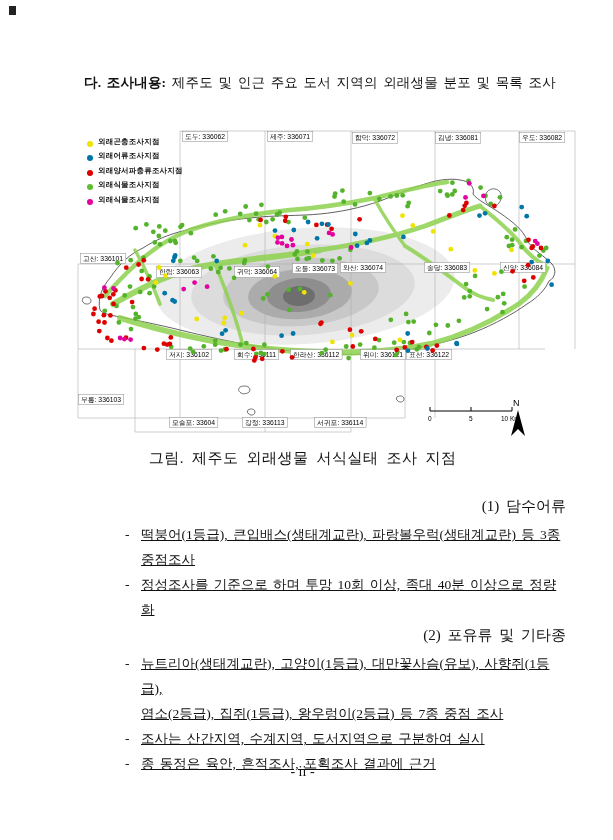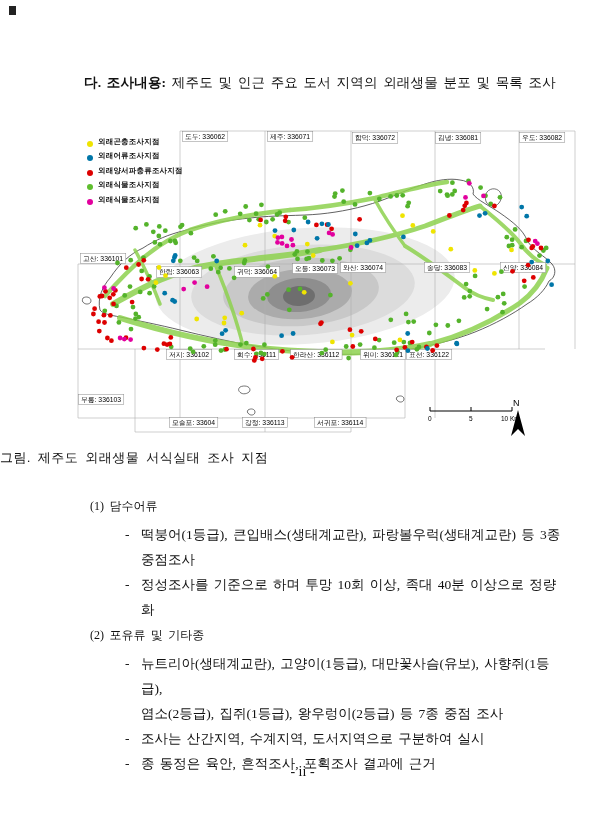--- a/index.html
+++ b/index.html
@@ -8,29 +8,29 @@
   .scan-mark{position:absolute;left:9px;top:6px;width:7px;height:9px;background:#222;}
   .heading{position:absolute;left:84px;top:74px;width:472px;margin:0;font-size:13.5px;
            text-align:justify;text-align-last:justify;letter-spacing:.2px;}
   .heading b{font-weight:700;}
   .map-figure{position:absolute;left:75px;top:118px;width:530px;height:330px;margin:0;}
   .map-figure svg{position:absolute;left:0;top:0;}
   .legend{position:absolute;left:12px;top:14px;font-family:"Liberation Sans","DejaVu Sans",sans-serif;}
   .lg-item{display:flex;align-items:flex-end;height:14.5px;}
   .lg-dot{width:6px;height:6px;border-radius:50%;margin-right:5px;flex:none;}
   .lg-label{font-size:7.5px;font-weight:700;color:#111;letter-spacing:.2px;}
-  .caption{position:absolute;left:0;right:0;top:449px;margin:0;
-           font-size:13px;letter-spacing:.5px;word-spacing:.25em;}
+  .caption{position:absolute;left:0;right:0;top:449px;margin:0;text-align:center;
+           font-size:15px;letter-spacing:.5px;word-spacing:.25em;}
   .method{position:absolute;left:84px;top:493px;width:482px;}
   .m-title{margin:0 0 13px 0;font-size:13.5px;font-weight:700;letter-spacing:.5px;}
-  .group-head{margin:1px 0 3px 6px;font-size:12px;line-height:25px;word-spacing:.2em;}
+  .group-head{margin:1px 0 3px 6px;font-size:15px;line-height:25px;word-spacing:.2em;text-align:right;}
   .bullet{display:flex;margin-left:41px;font-size:13.5px;line-height:25px;word-spacing:.14em;}
   .dash{width:16px;flex:none;}
   .blines{flex:1;}
-  .bline{display:block;}
+  .bline{display:block;text-decoration:underline;}
   .footer{position:absolute;left:0;right:0;top:764px;margin:0;text-align:center;font-size:14px;}
 </style>
 </head>
 <body>
 
 <div class="page">
   <div class="scan-mark"></div>
 
   <p class="heading"><b>다. 조사내용:</b> <span>제주도 및 인근 주요 도서 지역의 외래생물 분포 및 목록 조사</span></p>
 

